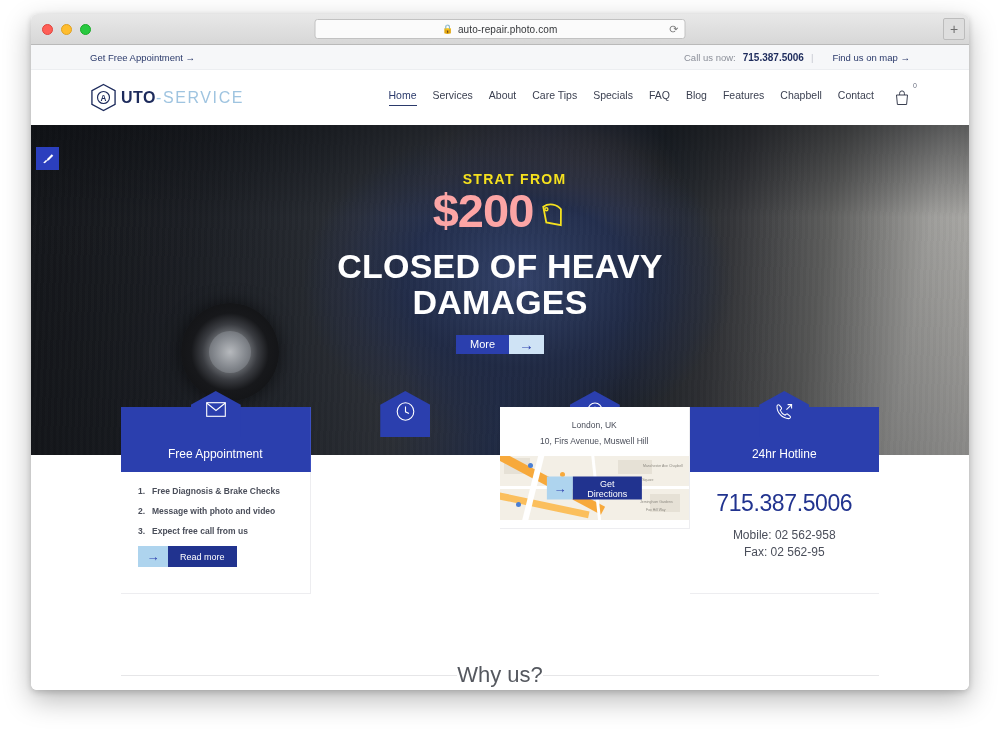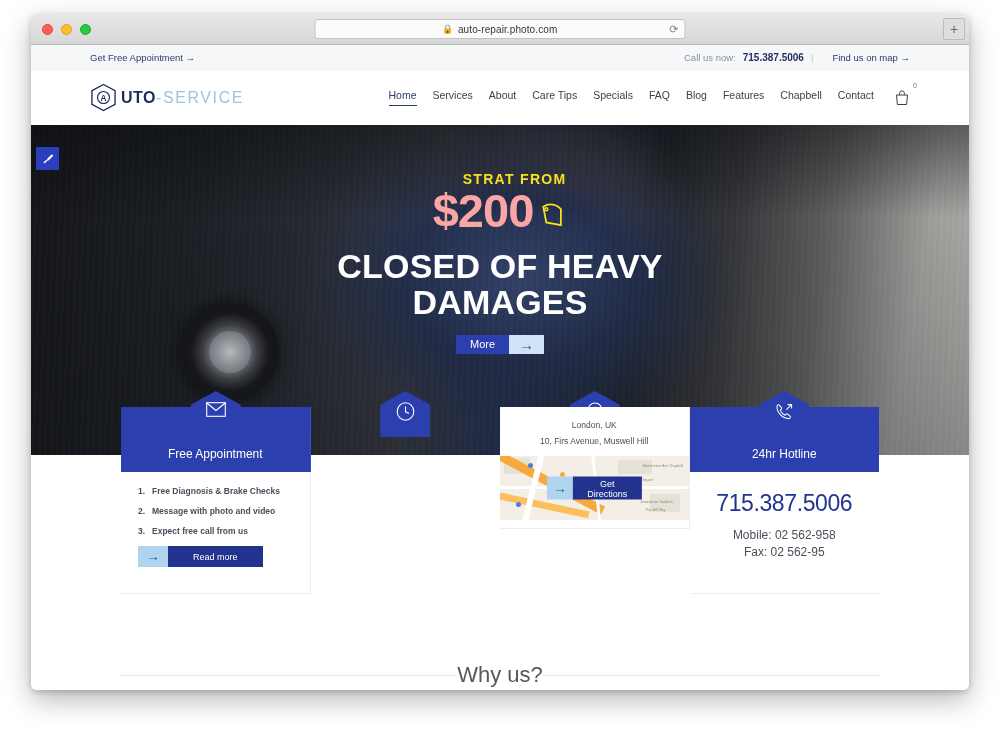--- a/index.html
+++ b/index.html
@@ -353,21 +353,21 @@
     justify-content: center;
     color: #2b3fae;
     font-size: 13px;
   }
   .readmore .label {
     background: #21338f;
     color: #fff;
     font-size: 9px;
     display: flex;
     align-items: center;
-    padding: 0 25px;
+    padding: 0 12px;
   }
 
   
   .hours { width: 100%; border-collapse: collapse; }
   .hours td {
     font-size: 8px;
     color: #575b66;
     padding: 6.5px 0;
     letter-spacing: 0.3px;
   }

